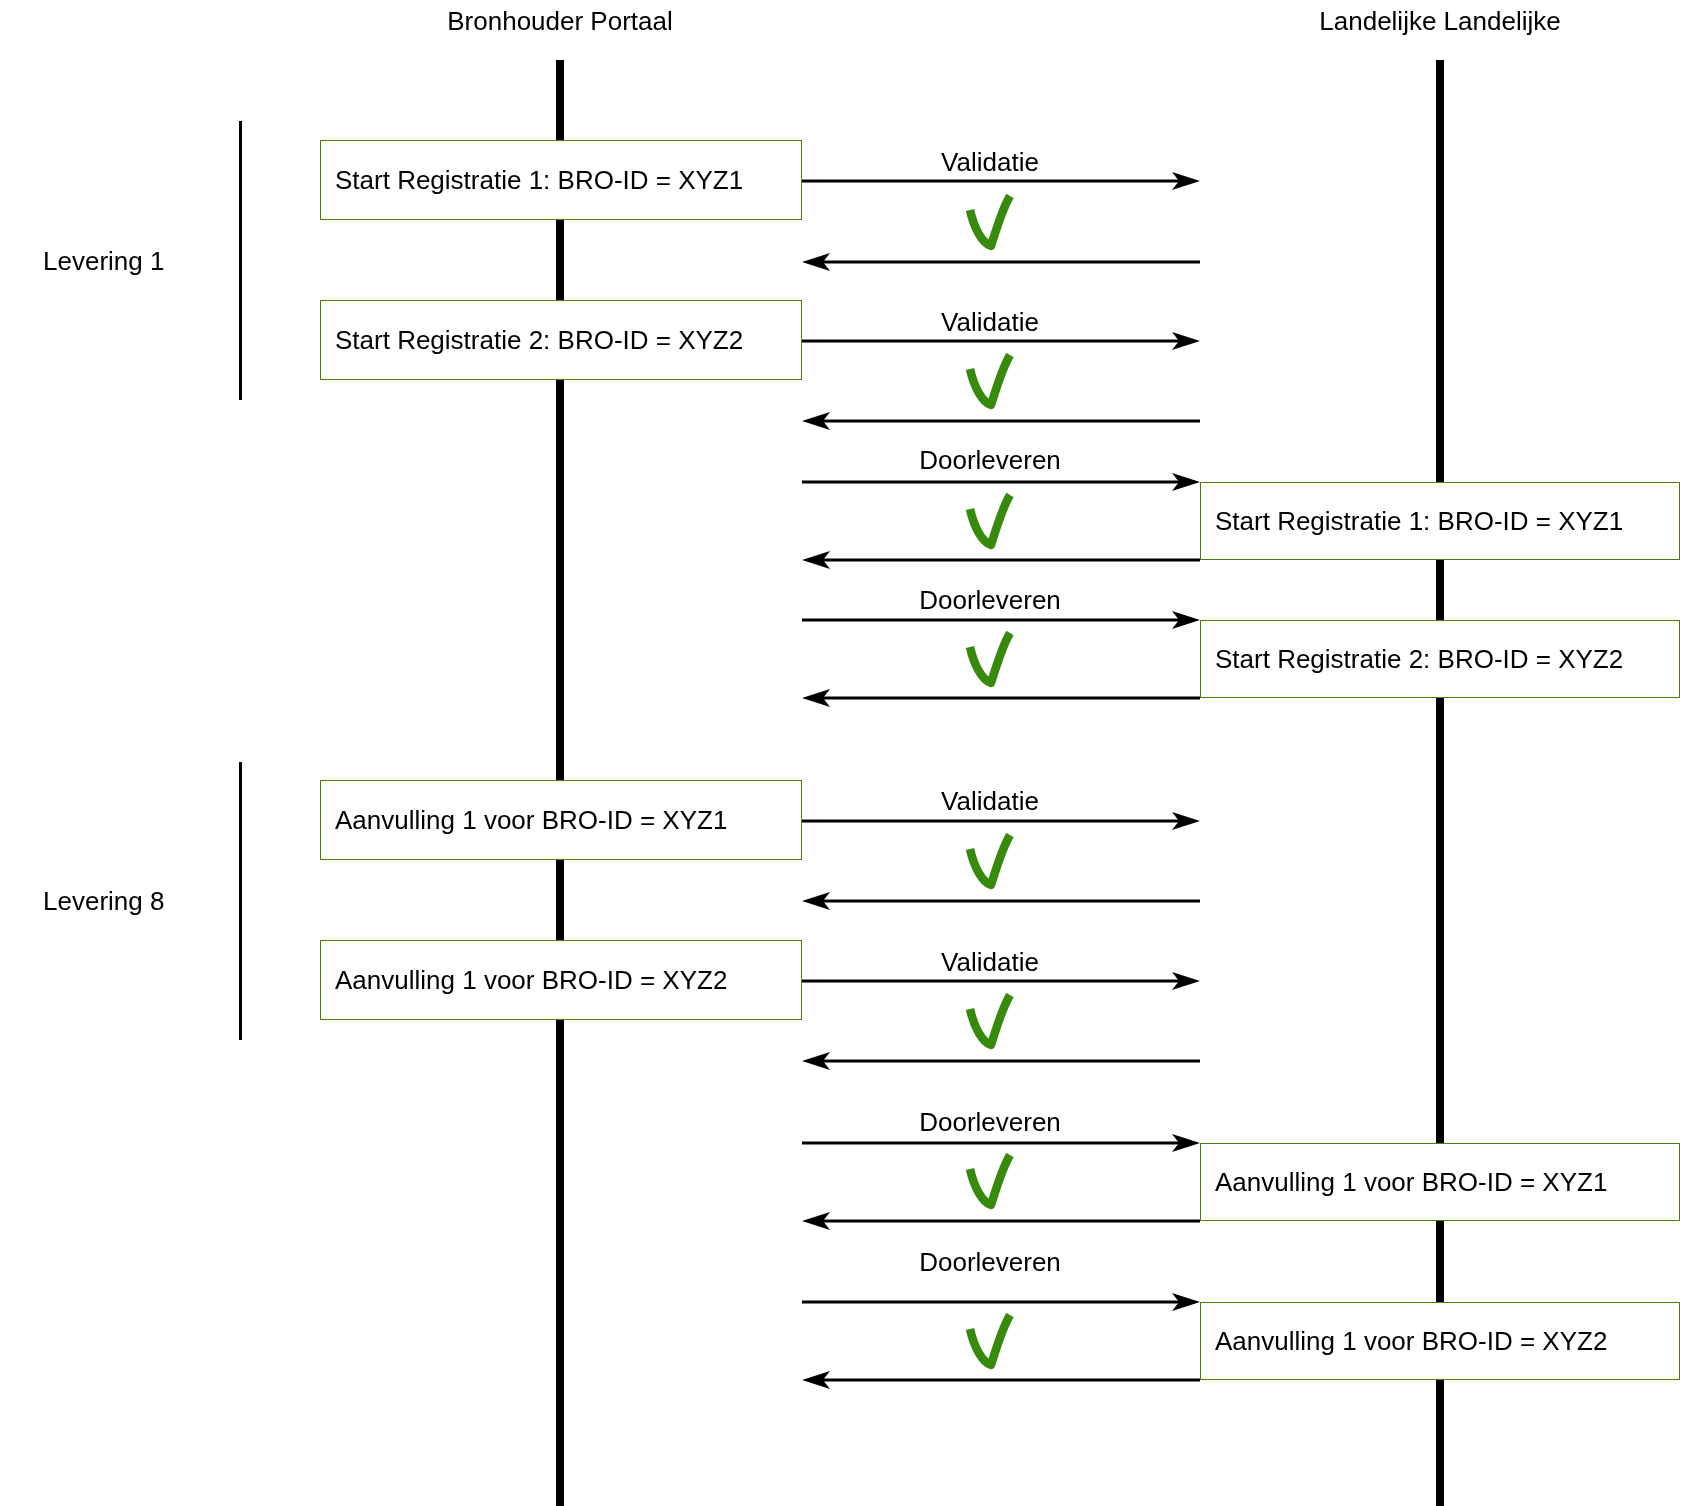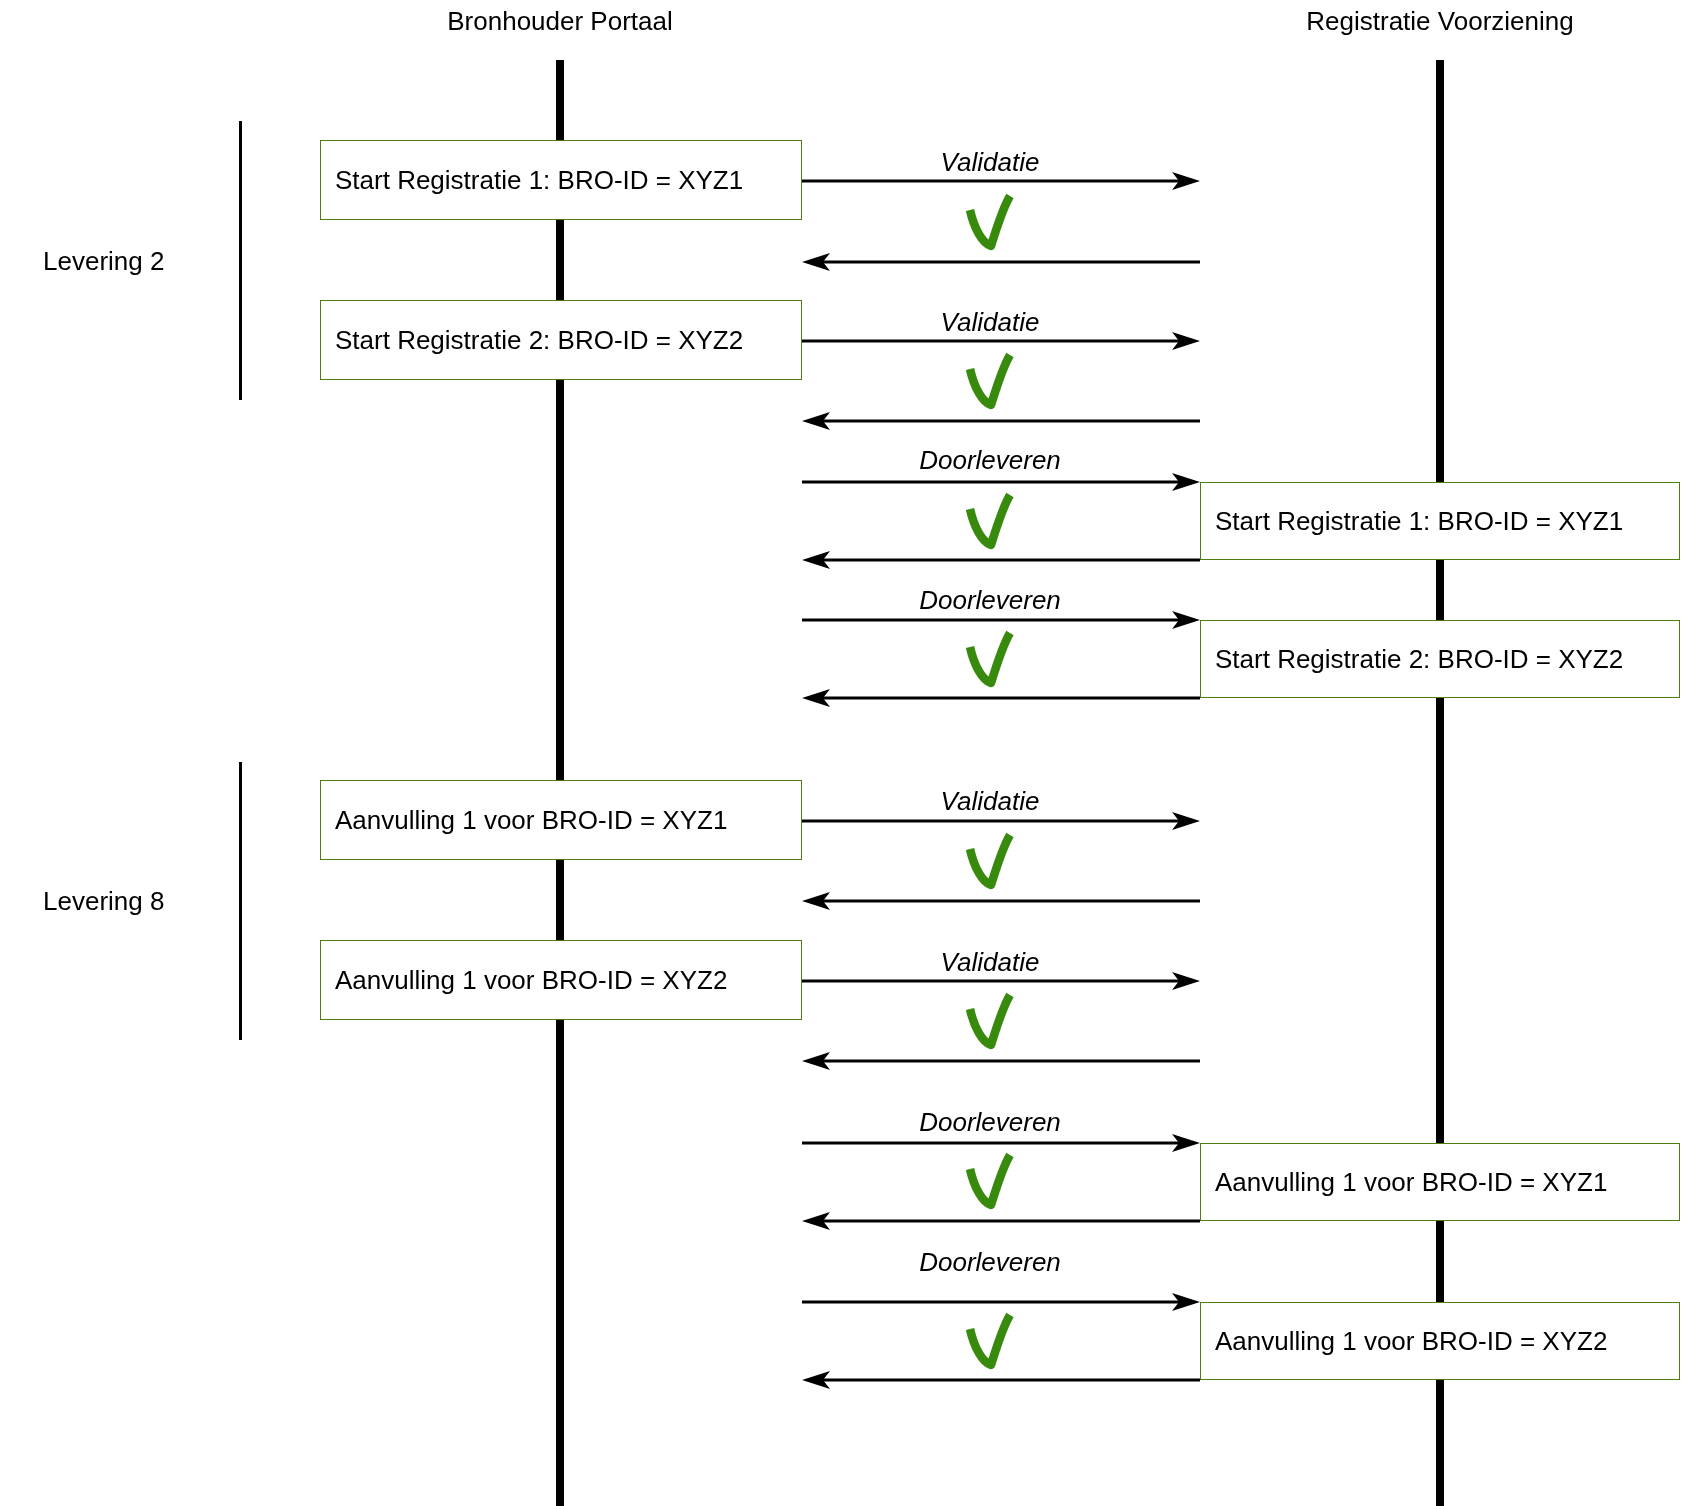--- a/index.html
+++ b/index.html
@@ -48,39 +48,38 @@
     font-size: 26px;
     white-space: nowrap;
     z-index: 3;
   }
   .flow-label {
     position: absolute;
     transform: translate(-50%, -50%);
     font-size: 26px;
     white-space: nowrap;
     z-index: 4;
-    font-style: italic;
   }
   .arrow-svg, .check-svg {
     position: absolute;
     z-index: 4;
     overflow: visible;
   }
 </style>
 </head>
 <body>
 
 <div id="canvas">
   <div class="actor-title" style="left:560px; top:21px;">Bronhouder Portaal</div>
-  <div class="actor-title" style="left:1440px; top:21px;">Registratie Voorziening</div>
+  <div class="actor-title" style="left:1440px; top:21px;">Landelijke Landelijke</div>
 
 <div class="lifeline" style="left: 556px; top: 60px; height: 1446px;"></div>
     <div class="lifeline" style="left: 1436px; top: 60px; height: 1446px;"></div>
     <div class="bracket" style="left: 239px; top: 121px; height: 279px;"></div>
-    <div class="group-label" style="left: 43px; top: 261px;">Levering 2</div>
+    <div class="group-label" style="left: 43px; top: 261px;">Levering 1</div>
     <div class="bracket" style="left: 239px; top: 762px; height: 278px;"></div>
     <div class="group-label" style="left: 43px; top: 901px;">Levering 8</div>
     <div class="msg-box" style="left: 320px; top: 140px; width: 482px; height: 80px;">Start Registratie 1: BRO-ID = XYZ1</div>
     <div class="msg-box" style="left: 320px; top: 300px; width: 482px; height: 80px;">Start Registratie 2: BRO-ID = XYZ2</div>
     <div class="msg-box" style="left: 320px; top: 780px; width: 482px; height: 80px;">Aanvulling 1 voor BRO-ID = XYZ1</div>
     <div class="msg-box" style="left: 320px; top: 940px; width: 482px; height: 80px;">Aanvulling 1 voor BRO-ID = XYZ2</div>
     <div class="msg-box" style="left: 1200px; top: 482px; width: 480px; height: 78px;">Start Registratie 1: BRO-ID = XYZ1</div>
     <div class="msg-box" style="left: 1200px; top: 620px; width: 480px; height: 78px;">Start Registratie 2: BRO-ID = XYZ2</div>
     <div class="msg-box" style="left: 1200px; top: 1143px; width: 480px; height: 78px;">Aanvulling 1 voor BRO-ID = XYZ1</div>
     <div class="msg-box" style="left: 1200px; top: 1302px; width: 480px; height: 78px;">Aanvulling 1 voor BRO-ID = XYZ2</div>

